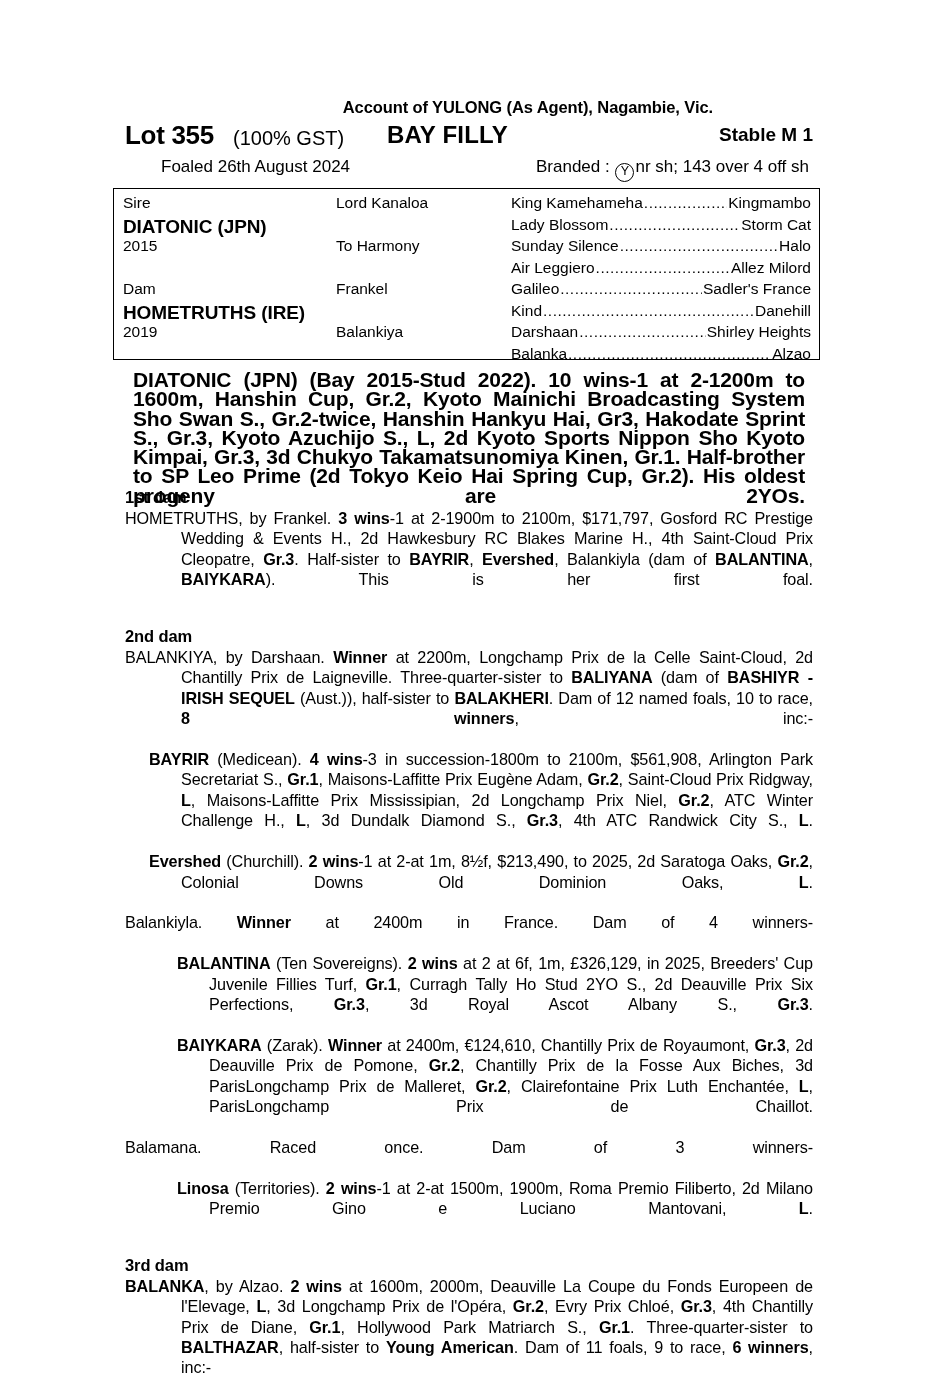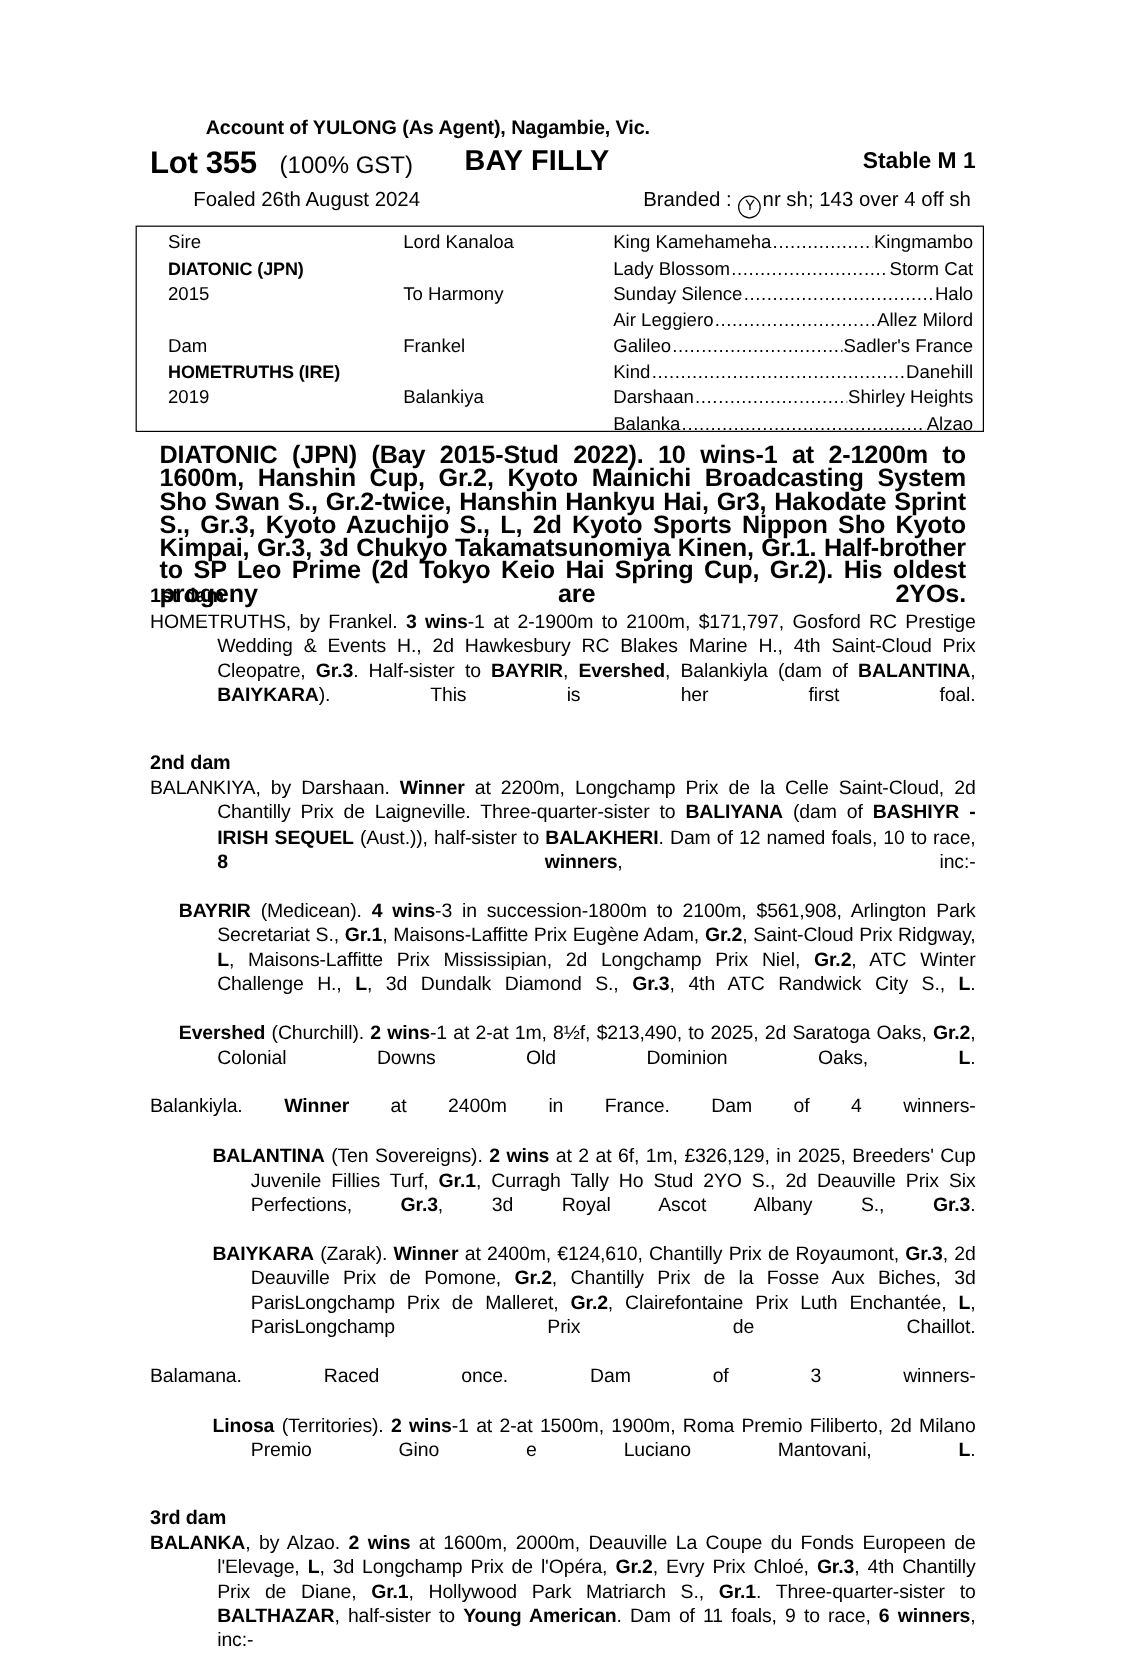--- a/index.html
+++ b/index.html
@@ -30,21 +30,21 @@
     width: 152px;
     height: 66px;
   }
   .logo-block svg { display: block; }
 
   .account-line {
     position: absolute;
     top: 98px;
     left: 0;
     width: 786px;
-    text-align: center;
+    text-align: right;
     padding-right: 73px;
     box-sizing: border-box;
     font-size: 16.5px;
     font-weight: bold;
     letter-spacing: -0.1px;
   }
 
   .titlerow {
     position: absolute;
     top: 120px;
@@ -123,40 +123,40 @@
     height: 100%;
     padding: 5px 8px 0 9px;
     box-sizing: border-box;
   }
   .ped-row {
     position: relative;
     height: 21.5px;
     font-size: 15.5px;
     white-space: nowrap;
   }
-  .ped-c1 { position: absolute; left: 17px; top: 0; text-align: right; }
+  .ped-c1 { position: absolute; left: 0; top: 0; text-align: right; }
   .ped-c2 { position: absolute; left: 213px; top: 0; }
   .ped-c3 {
     position: absolute;
     left: 388px;
     top: 0;
     width: 300px;
     display: flex;
     align-items: flex-start;
   }
   .ped-c3 .nm { white-space: nowrap; }
   .ped-c3 .dots {
     flex: 1 1 auto;
     overflow: hidden;
     white-space: nowrap;
     letter-spacing: 0.5px;
     margin: 0 1px;
   }
   .ped-c3 .end { white-space: nowrap; }
-  .ped-bold { font-weight: bold; font-size: 15px; letter-spacing: -0.1px; }
+  .ped-bold { font-weight: bold; font-size: 19px; letter-spacing: -0.1px; }
 
   
   .sire-para {
     position: absolute;
     left: 133px;
     top: 370px;
     width: 672px;
     font-size: 21px;
     font-weight: bold;
     line-height: 19.3px;

